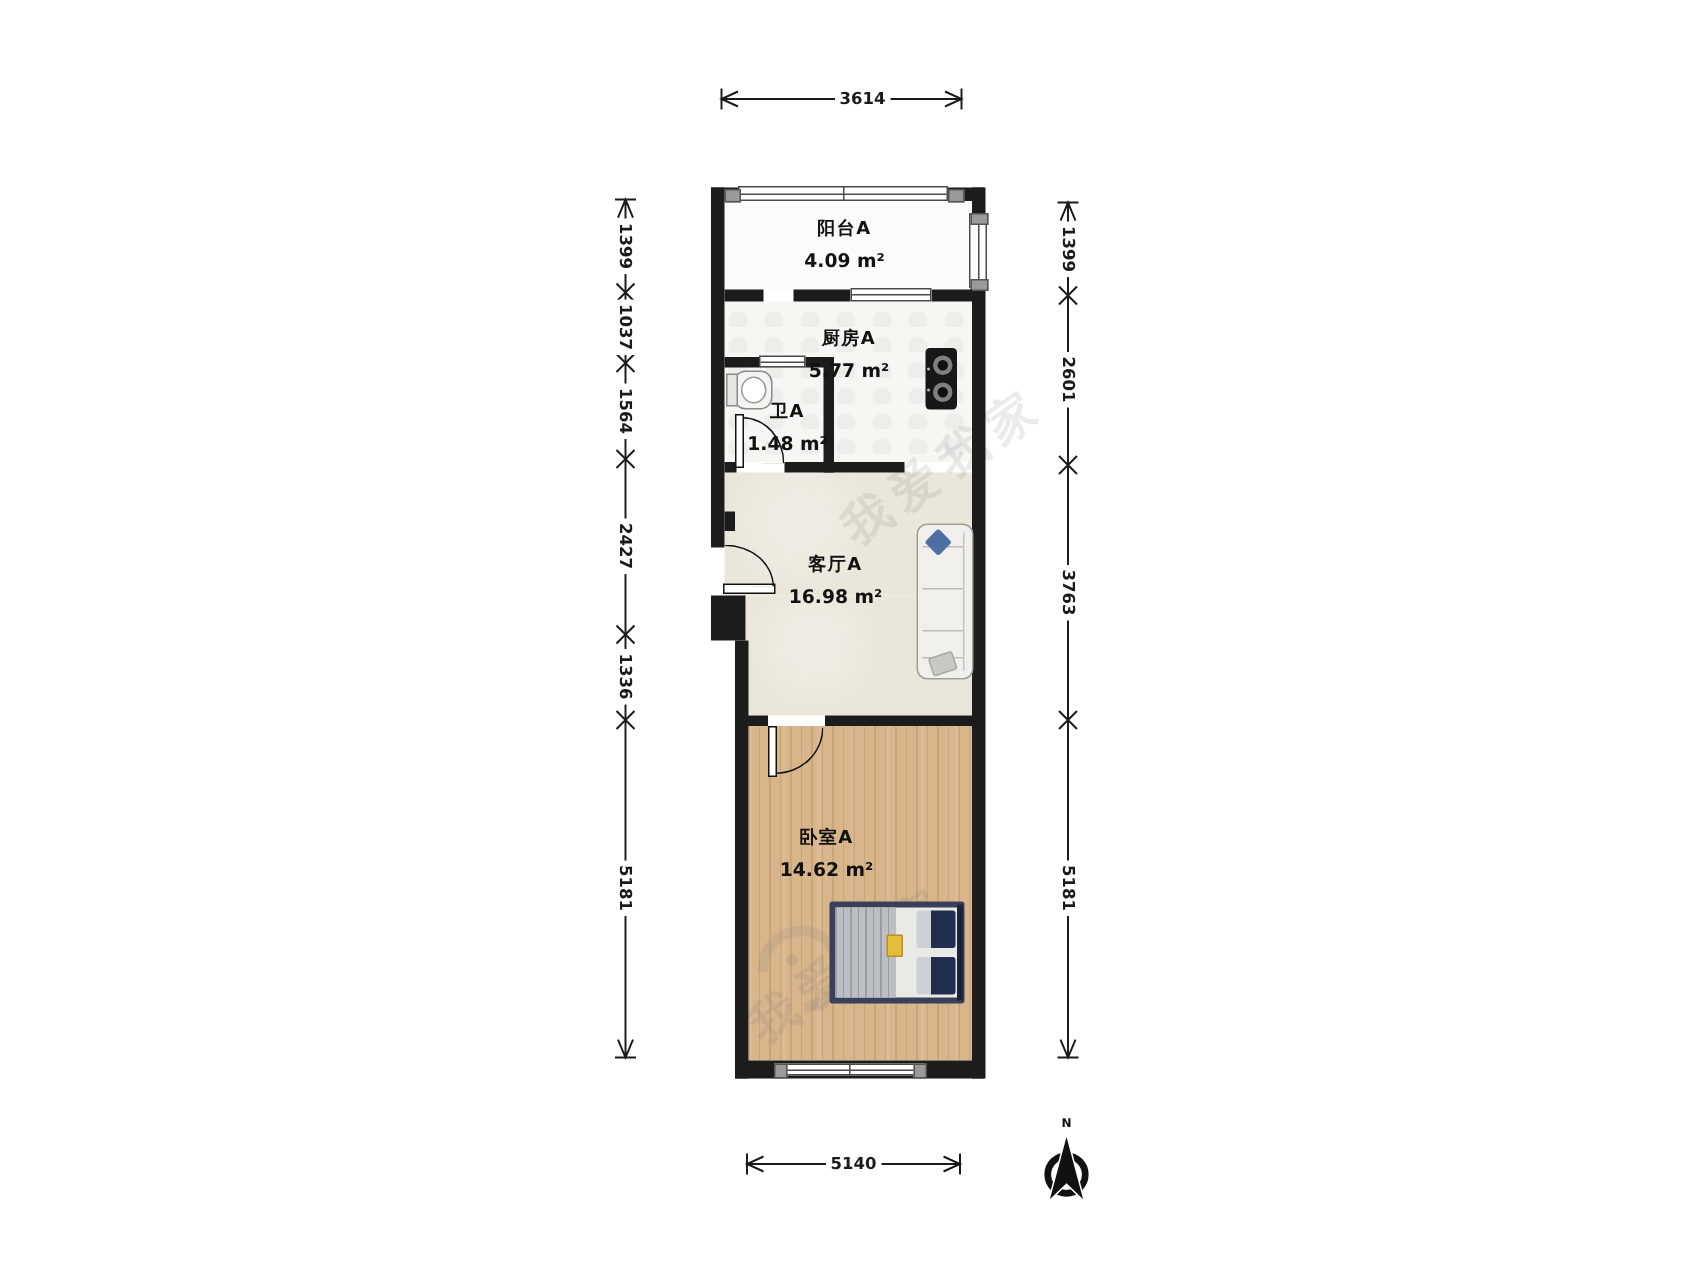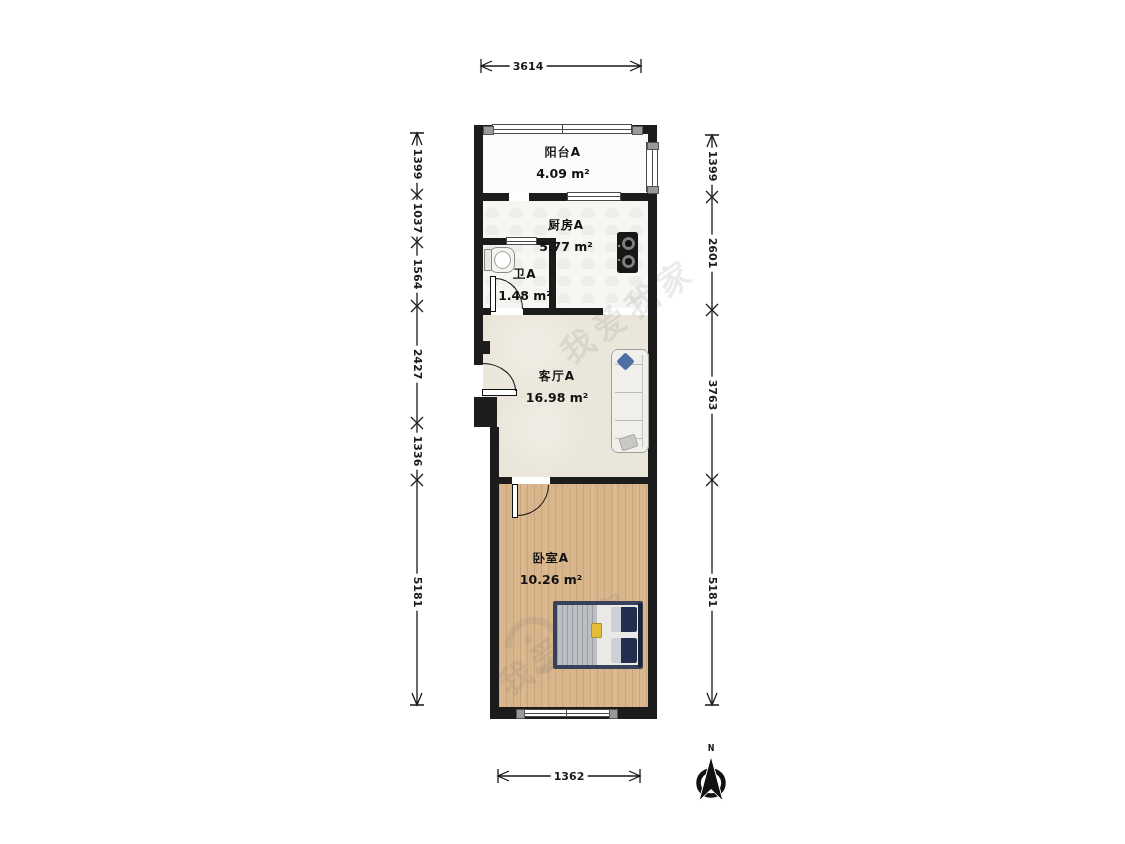--- a/index.html
+++ b/index.html
@@ -166,21 +166,21 @@
   <div class="room-label" style="left:525px;top:266px;">
     <div class="room-name">卫A</div>
     <div class="room-area">1.48 m²</div>
   </div>
   <div class="room-label" style="left:557px;top:368px;">
     <div class="room-name">客厅A</div>
     <div class="room-area">16.98 m²</div>
   </div>
   <div class="room-label" style="left:551px;top:550px;">
     <div class="room-name">卧室A</div>
-    <div class="room-area">10.26 m²</div>
+    <div class="room-area">14.62 m²</div>
   </div>
 
   <svg width="1125" height="844" viewBox="0 0 1125 844">
     <g stroke="#1a1a1a" stroke-width="1.3" fill="none">
 
       <g>
         <path d="M481 66 H641 M481 59 V73 M641 59 V73 M492 61 L481 66 L492 71 M630 61 L641 66 L630 71"></path>
       </g>
 
       <g>
@@ -203,22 +203,22 @@
                  M706 474 L718 486 M706 486 L718 474"></path>
       </g>
     </g>
 
     <g>
       <circle cx="711" cy="783" r="12.5" stroke="#111" stroke-width="4.5" fill="none"></circle>
       <path d="M711 756 L723 801 L711 789.5 L699 801 Z" fill="#111" stroke="#ffffff" stroke-width="1"></path>
     </g>
   </svg>
 
-  <div class="dim-label" style="left:528px;top:66px;">3614</div>
-  <div class="dim-label" style="left:569px;top:776px;">1362</div>
+  <div class="dim-label" style="left:575px;top:66px;">3614</div>
+  <div class="dim-label" style="left:569px;top:776px;">5140</div>
 
   <div class="dim-label vert" style="left:417px;top:164px;">1399</div>
   <div class="dim-label vert" style="left:417px;top:218px;">1037</div>
   <div class="dim-label vert" style="left:417px;top:274px;">1564</div>
   <div class="dim-label vert" style="left:417px;top:364px;">2427</div>
   <div class="dim-label vert" style="left:417px;top:451px;">1336</div>
   <div class="dim-label vert" style="left:417px;top:592px;">5181</div>
 
   <div class="dim-label vert" style="left:712px;top:166px;">1399</div>
   <div class="dim-label vert" style="left:712px;top:253px;">2601</div>

